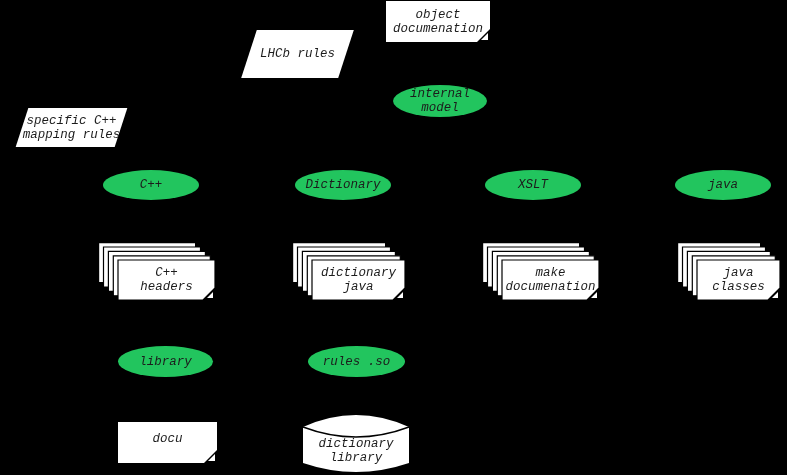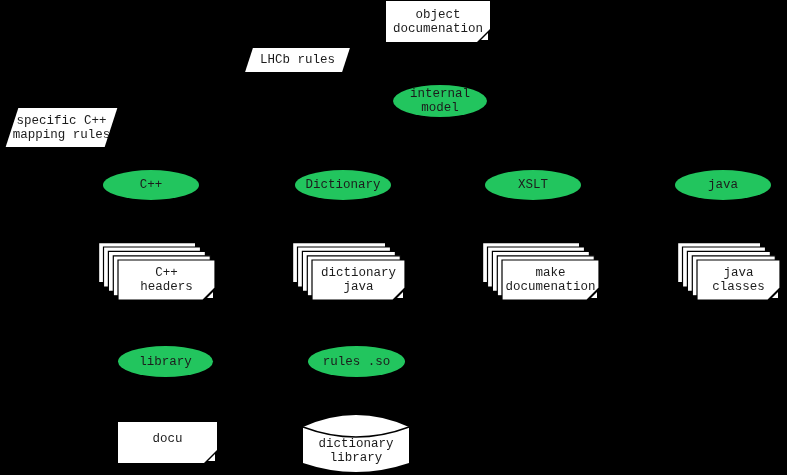--- a/index.html
+++ b/index.html
@@ -1,20 +1,20 @@
 <!DOCTYPE html>
 <html><head>
 <meta charset="utf-8">
 <style>
   html,body{margin:0;padding:0;background:#000;}
   .canvas{
     position:relative;width:787px;height:475px;background:#000000;overflow:hidden;
     font-family:"Liberation Mono","DejaVu Sans Mono",monospace;
   }
-  .node{position:absolute;}
+  .node{position:absolute;font-style:italic;}
   .label{
     position:relative;z-index:2;display:flex;flex-direction:column;
     align-items:center;justify-content:center;width:100%;height:100%;
     text-align:center;color:#1c1c1c;font-size:12.5px;line-height:14px;white-space:pre;
   }
   .ln{display:block;}
   .ellipse{background:#22c55e;border-radius:50%;}
   .para::before{
     content:"";position:absolute;top:0;bottom:0;left:7px;right:7px;
     background:#ffffff;transform:skewX(-18deg);
@@ -32,34 +32,34 @@
     <svg class="bg" width="104" height="41" viewBox="0 0 104 41">
       <path d="M0,0 H104 V28 L91,41 H0 Z" fill="#ffffff"></path>
       <path d="M95,39 L102,32 V39 Z" fill="#ffffff"></path>
     </svg>
     <div class="label">
       <span class="ln">object</span>
       <span class="ln">documenation</span>
     </div>
   </div>
 
-  <div class="node para" style="left:242px;top:48px;width:111px;height:24px">
+  <div class="node para" style="left:242px;top:30px;width:111px;height:48px">
     <div class="label">
       <span class="ln">LHCb rules</span>
     </div>
   </div>
 
   <div class="node ellipse" style="left:393px;top:85px;width:94px;height:32px">
     <div class="label">
       <span class="ln">internal</span>
       <span class="ln">model</span>
     </div>
   </div>
 
-  <div class="node para" style="left:5px;top:108px;width:113px;height:39px">
+  <div class="node para" style="left:15px;top:108px;width:113px;height:39px">
     <div class="label">
       <span class="ln">specific C++</span>
       <span class="ln">mapping rules</span>
     </div>
   </div>
 
   <div class="node ellipse" style="left:103px;top:170px;width:96px;height:30px">
     <div class="label">
       <span class="ln">C++</span>
     </div>

